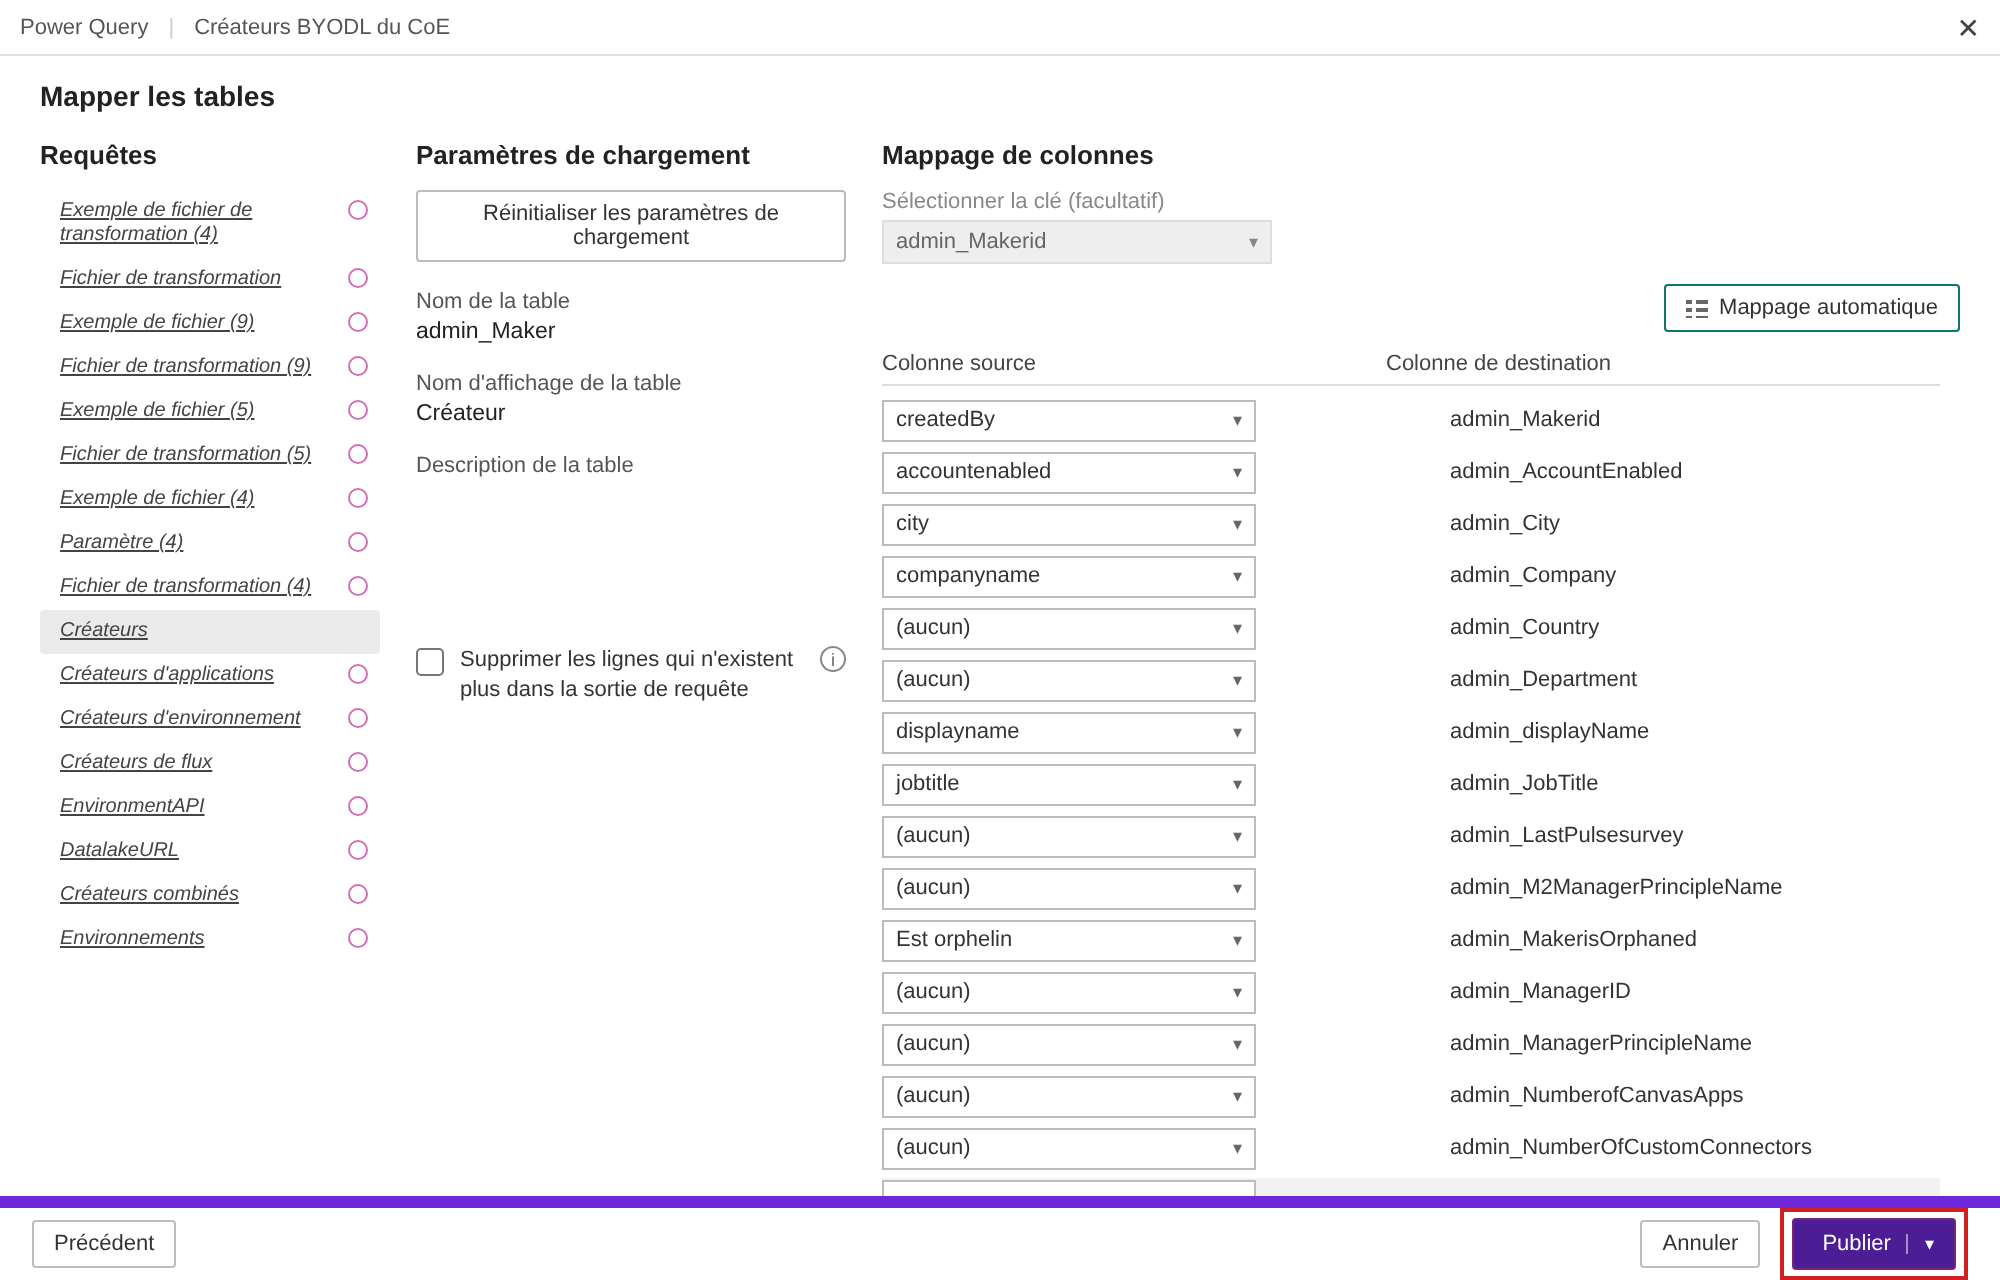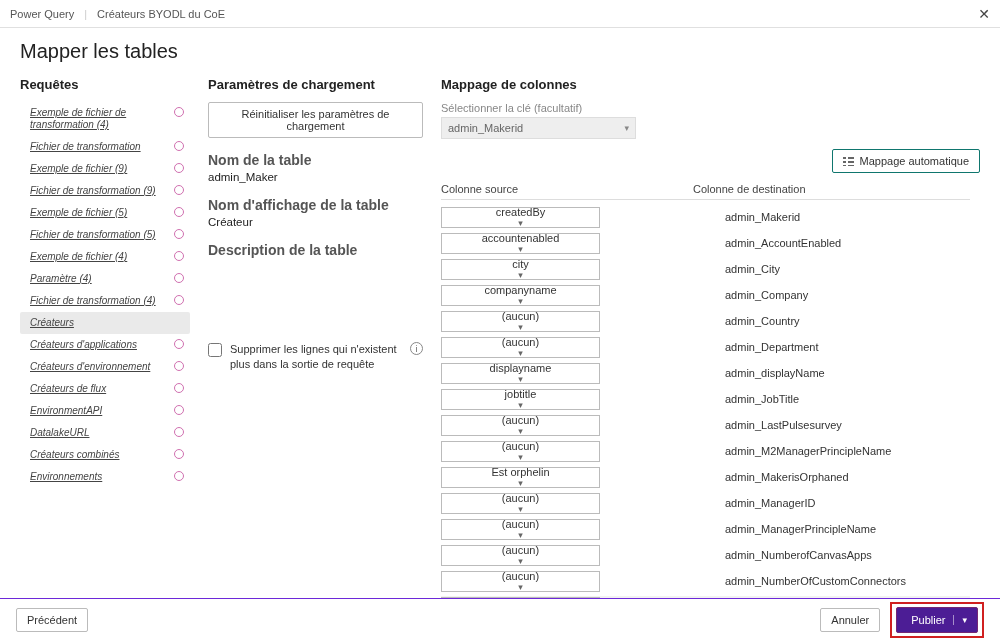--- a/index.html
+++ b/index.html
@@ -25,22 +25,22 @@
     color: #555;
   }
   .topbar .sep { color: #ccc; }
   .topbar .close {
     margin-left: auto;
     font-size: 14px;
     cursor: pointer;
     color: #444;
   }
   h1.page-title {
-    font-size: 20px;
-    font-weight: 400;
+    font-size: 14px;
+    font-weight: 700;
     padding: 12px 20px 8px 20px;
     color: #222;
   }
   .main {
     flex: 1;
     display: flex;
     padding: 6px 20px 0 20px;
     gap: 18px;
     overflow: hidden;
   }
@@ -84,21 +84,21 @@
     border: 1px solid #bbb;
     background: #fff;
     padding: 5px 10px;
     font-size: 11px;
     cursor: pointer;
     border-radius: 2px;
     color: #333;
   }
   .btn.full { width: 100%; text-align: center; }
   .field-group { margin-top: 14px; }
-  .field-label { font-size: 14px; color: #555; margin-bottom: 3px; font-weight: bold; }
+  .field-label { font-size: 11px; color: #555; margin-bottom: 3px; }
   .field-value { font-size: 11.5px; color: #222; }
   .checkbox-row {
     display: flex;
     align-items: flex-start;
     gap: 8px;
     margin-top: 84px;
   }
   .checkbox-row input[type=checkbox] {
     width: 14px; height: 14px; margin-top: 1px; cursor: pointer;
   }
@@ -144,36 +144,35 @@
     display: flex; font-size: 11px; color: #444;
     border-bottom: 1px solid #ddd; padding-bottom: 4px; margin-bottom: 6px;
   }
   .col-src { width: 228px; flex-shrink: 0; }
   .col-dst { flex: 1; padding-left: 24px; }
   .map-row {
     display: flex; align-items: center; margin-bottom: 4px;
     min-height: 22px;
   }
   .src-select {
-    width: 159px; height: 21px;
+    width: 187px; height: 21px;
     border: 1px solid #bbb; background: #fff;
     font-size: 11px; padding: 0 6px;
-    display: flex; align-items: center; justify-content: center;
+    display: flex; align-items: center; justify-content: space-between;
     cursor: pointer;
-    flex-direction: column;
   }
   .src-select .chev { font-size: 9px; color: #666; }
   .dst-val {
     flex: 1; padding-left: 56px; font-size: 11px; color: #333;
   }
   .map-row.hl { background: #f2f2f2; }
   
   .footer {
     height: 42px;
-    border-top: 1px solid #6d28d9;
+    border-top: 6px solid #6d28d9;
     display: flex; align-items: center;
     padding: 0 16px;
   }
   .footer .right { margin-left: auto; display: flex; gap: 10px; align-items: center;}
   .btn.primary {
     background: #4c1d95; color: #fff; border: 1px solid #742774;
     padding: 6px 10px 6px 14px;
     display: flex; align-items: center; gap: 8px;
   }
   .btn.primary .split {

